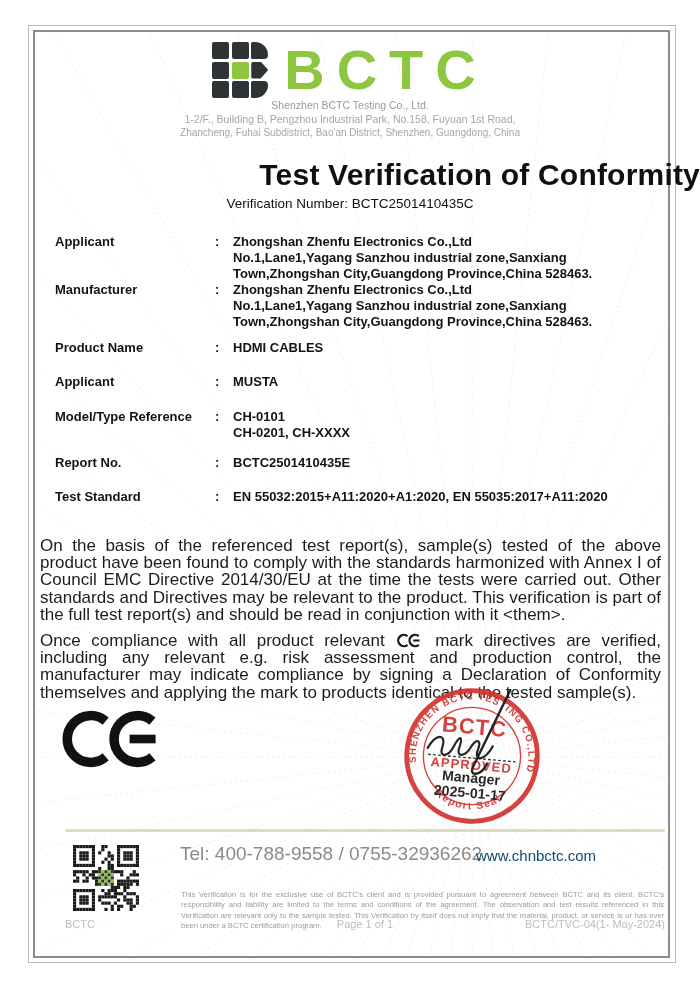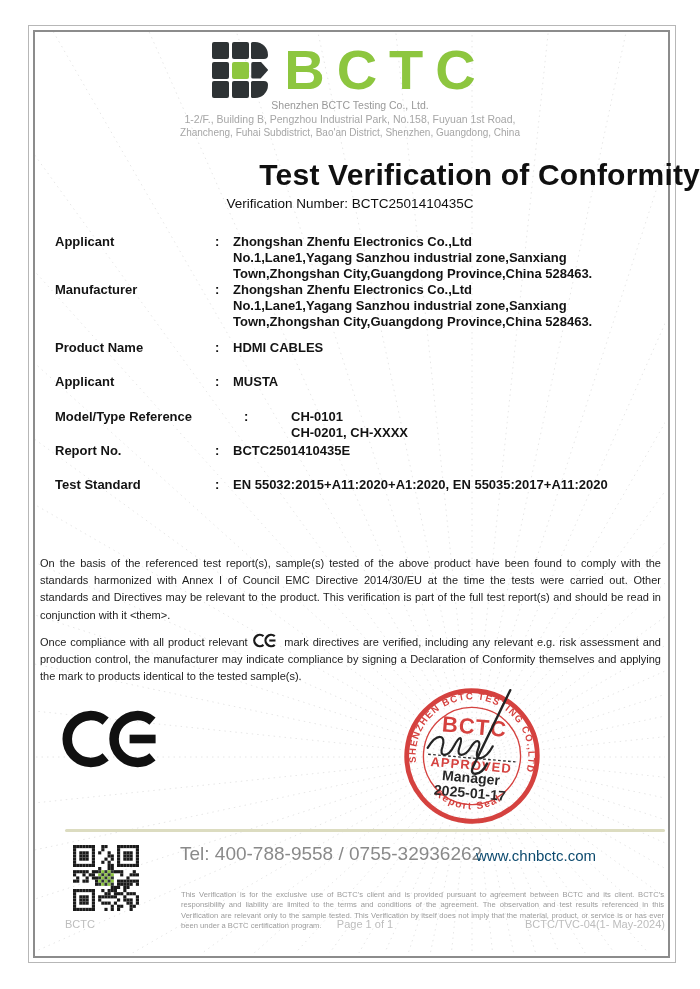--- a/index.html
+++ b/index.html
@@ -34,24 +34,24 @@
   .doc-title{position:absolute;left:0;top:158px;width:700px;text-align:right;font-size:30px;font-weight:bold;color:#101010;letter-spacing:.2px;}
   .verif-num{position:absolute;left:0;top:196px;width:700px;text-align:center;font-size:13.5px;font-weight:normal;color:#101010;}
 
   
   .fields{position:absolute;left:55px;top:234px;width:605px;}
   .frow{display:flex;font-size:13px;font-weight:bold;line-height:16px;color:#131313;}
   .frow .lbl{width:160px;flex:none;}
   .frow .colon{width:18px;flex:none;text-align:left;}
   .frow .val{flex:1;white-space:pre-line;}
   .mb-a{} .mb-b{margin-bottom:10px;} .mb-c{margin-bottom:18px;}
-  .mb-d{margin-bottom:19px;} .mb-e{margin-bottom:2px;gap:29px;} .mb-f{margin-bottom:18px;}
-
-  
-  .paras{position:absolute;left:40px;top:555px;width:621px;font-size:11px;line-height:17.2px;text-align:justify;color:#1c1c1c;}
+  .mb-d{margin-bottom:19px;} .mb-e{margin-bottom:14px;} .mb-f{margin-bottom:18px;}
+
+  
+  .paras{position:absolute;left:40px;top:537px;width:621px;font-size:17px;line-height:17.2px;text-align:justify;color:#1c1c1c;}
   .paras p{margin:0 0 9px 0;}
   .ce-inline{vertical-align:-2px;margin:0 2px;}
 
   
   .ce-big{position:absolute;left:62px;top:708px;}
 
   
   .seal{position:absolute;left:401px;top:685px;width:142px;height:142px;opacity:.93;transform:rotate(5deg);}
 
   

